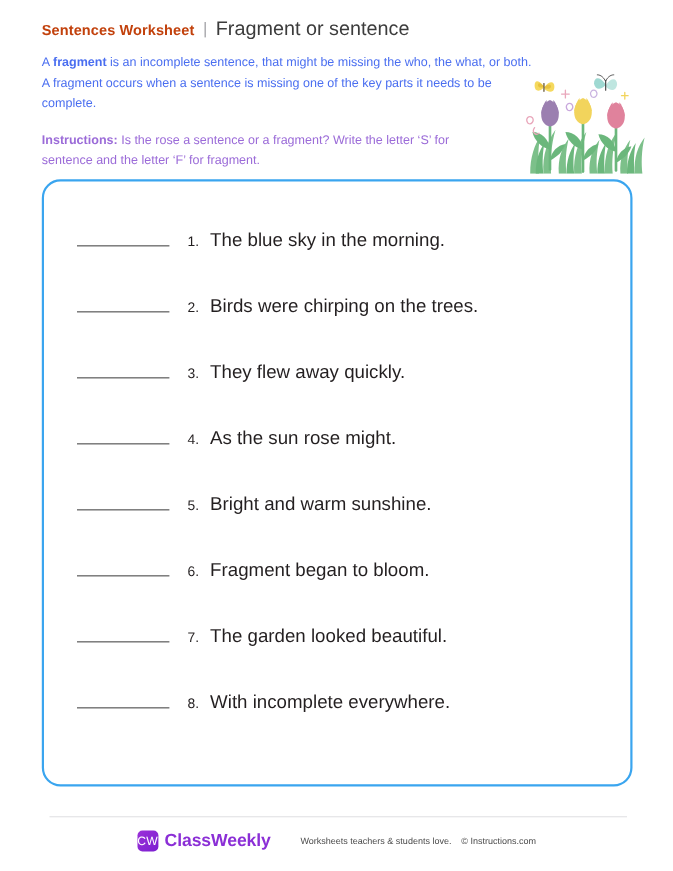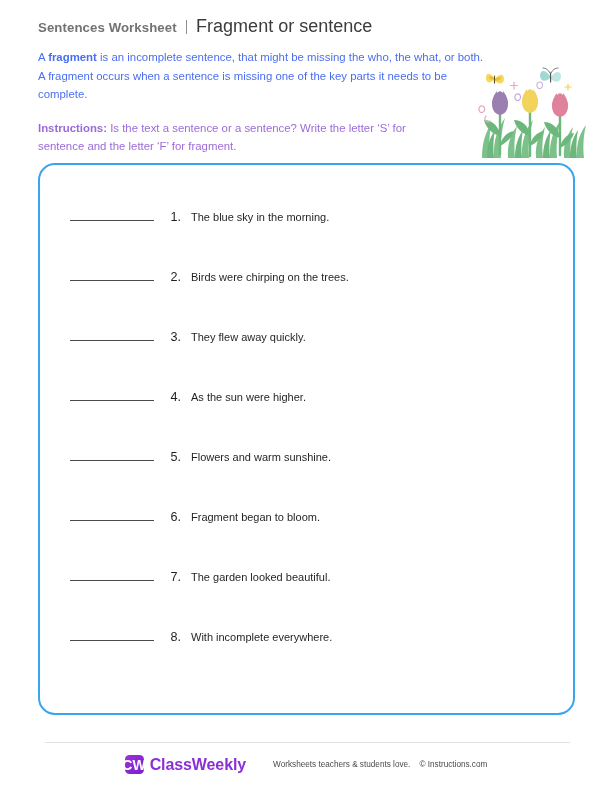--- a/index.html
+++ b/index.html
@@ -26,21 +26,21 @@
   
   .title-row {
     display: flex;
     align-items: baseline;
     padding-top: 16px;
     gap: 9px;
   }
   .title-main {
     font-size: 13.2px;
     font-weight: bold;
-    color: #737373;
+    color: #c2410c;
     letter-spacing: 0.1px;
   }
   .title-sep {
     display: inline-block;
     width: 1.4px;
     height: 14px;
     background: #8e8e93;
     position: relative;
     top: 2px;
   }
@@ -109,21 +109,21 @@
   }
   .num {
     font-size: 12.6px;
     color: #231f20;
     margin-left: 6px;
     width: 21px;
     text-align: right;
     flex: 0 0 auto;
   }
   .sentence {
-    font-size: 11px;
+    font-size: 17px;
     color: #231f20;
     margin-left: 10px;
   }
 
   
   .footer-divider {
     position: absolute;
     left: 45px;
     top: 742px;
     width: 525px;
@@ -144,22 +144,22 @@
     display: flex;
     align-items: center;
     gap: 6px;
   }
   .brand-badge {
     width: 19px;
     height: 19px;
     border-radius: 4.5px;
     background: linear-gradient(135deg, #9b30d9 0%, #7b1fd0 100%);
     color: #ffffff;
-    font-size: 14px;
-    font-weight: bold;
+    font-size: 11px;
+    font-weight: normal;
     display: flex;
     align-items: center;
     justify-content: center;
     letter-spacing: 0.2px;
   }
   .brand-name {
     font-size: 16px;
     font-weight: bold;
     color: #8b2fd6;
     letter-spacing: -0.1px;
@@ -177,21 +177,21 @@
 <div class="page">
 
   <div class="title-row">
     <span class="title-main">Sentences Worksheet</span>
     <span class="title-sep"></span>
     <span class="title-sub">Fragment or sentence</span>
   </div>
 
   <p class="intro"><span>A </span><b>fragment</b><span> is an incomplete sentence, that might be missing the who, the what, or both. A fragment occurs when a sentence is missing one of the key parts it needs to be complete.</span></p>
 
-  <p class="instructions"><b>Instructions:</b><span> Is the text a sentence or a sentence? Write the letter ‘S’ for sentence and the letter ‘F’ for fragment.</span></p>
+  <p class="instructions"><b>Instructions:</b><span> Is the rose a sentence or a fragment? Write the letter ‘S’ for sentence and the letter ‘F’ for fragment.</span></p>
 
   <div class="garden">
     <svg width="112" height="100" viewBox="0 0 112 100" xmlns="http://www.w3.org/2000/svg">
 
       <g fill="#7cc08a">
         <path d="M4 100 C4 84 8 74 13 66 C11 78 11 90 12 100 Z"></path>
         <path d="M16 100 C15 82 20 70 27 60 C23 74 22 88 23 100 Z"></path>
         <path d="M30 100 C29 86 33 76 39 68 C36 80 36 91 37 100 Z"></path>
         <path d="M44 100 C43 83 48 71 55 62 C51 76 50 89 51 100 Z"></path>
         <path d="M58 100 C57 86 61 77 67 69 C64 81 64 91 65 100 Z"></path>
@@ -283,26 +283,26 @@
         <span class="sentence">Birds were chirping on the trees.</span>
       </li>
       <li class="item">
         <span class="blank"></span>
         <span class="num">3.</span>
         <span class="sentence">They flew away quickly.</span>
       </li>
       <li class="item">
         <span class="blank"></span>
         <span class="num">4.</span>
-        <span class="sentence">As the sun were higher.</span>
+        <span class="sentence">As the sun rose might.</span>
       </li>
       <li class="item">
         <span class="blank"></span>
         <span class="num">5.</span>
-        <span class="sentence">Flowers and warm sunshine.</span>
+        <span class="sentence">Bright and warm sunshine.</span>
       </li>
       <li class="item">
         <span class="blank"></span>
         <span class="num">6.</span>
         <span class="sentence">Fragment began to bloom.</span>
       </li>
       <li class="item">
         <span class="blank"></span>
         <span class="num">7.</span>
         <span class="sentence">The garden looked beautiful.</span>

